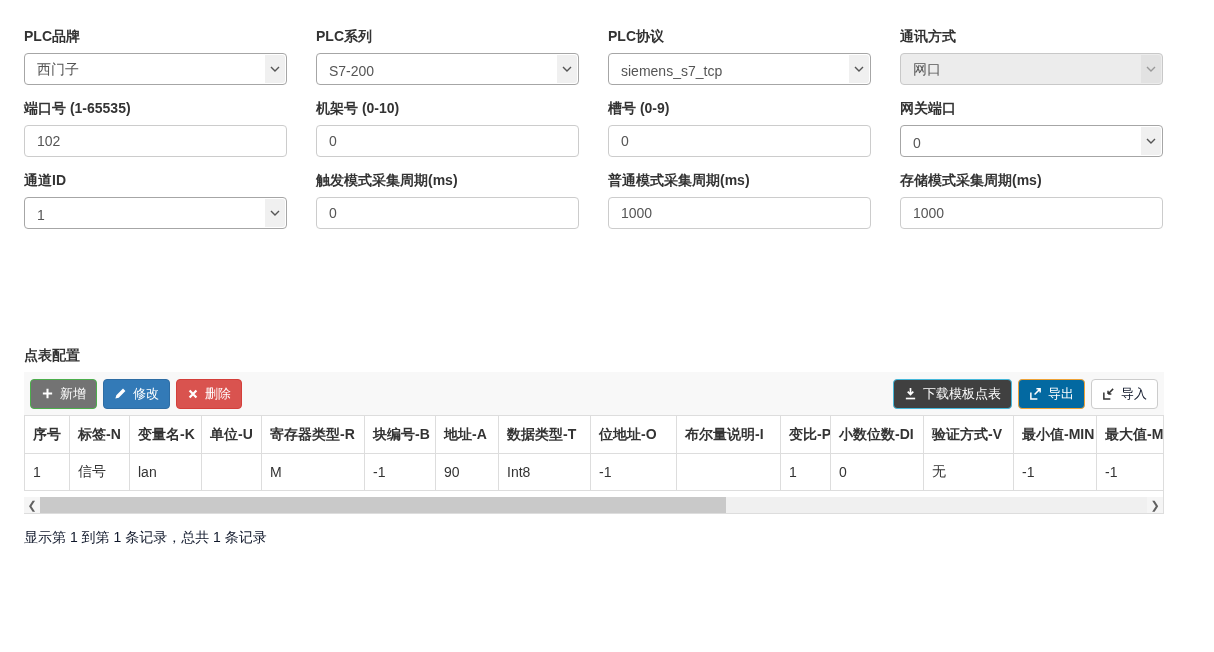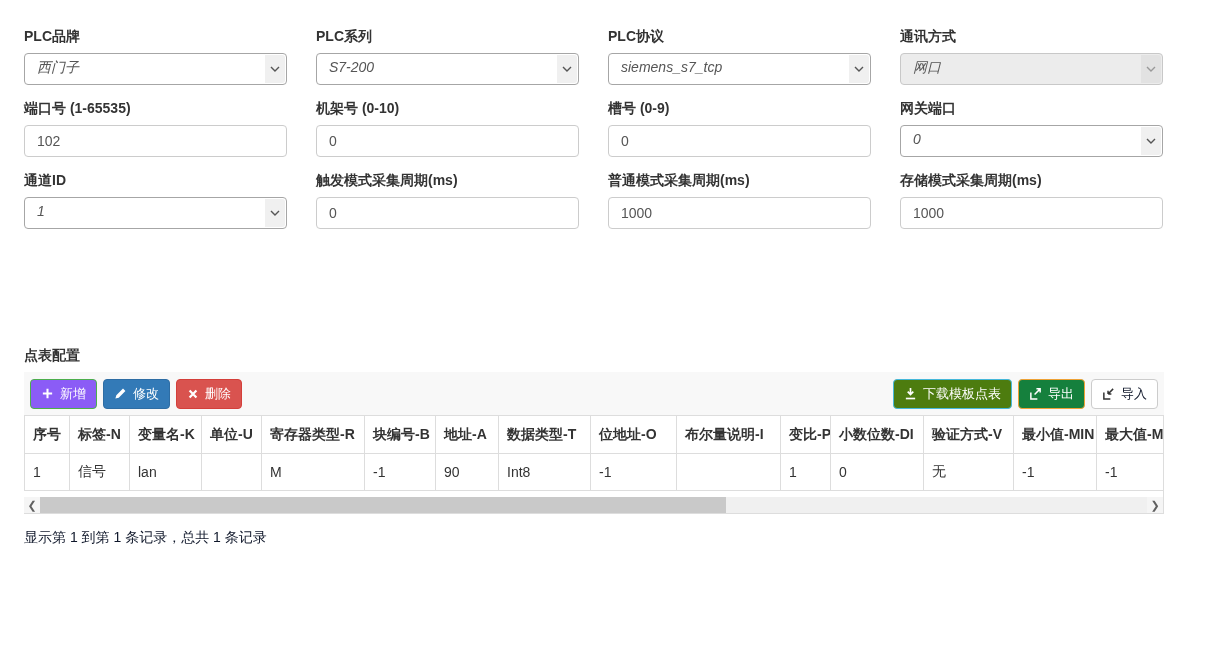--- a/index.html
+++ b/index.html
@@ -7,38 +7,38 @@
     font-family:"Liberation Sans","DejaVu Sans",sans-serif; color:#333; }
   .page { position:relative; width:1214px; height:548px; overflow:hidden; }
 
   
   .form-grid { position:absolute; left:24px; top:28px; width:1140px;
     display:grid; grid-template-columns:repeat(4,263px); column-gap:29px; row-gap:15px; }
   .form-group label { display:block; font-size:14px; font-weight:bold; color:#333; margin-bottom:7px; }
   .ctl { width:100%; height:32px; border:1px solid #ccc; border-radius:4px;
     font-size:14px; color:#555; padding:5px 12px; background:#fff;
     font-family:"Liberation Sans","DejaVu Sans",sans-serif; }
-  .sel { position:relative; border-color:#a6a6a6; display:flex; align-items:flex-start; padding-right:26px; cursor:default;font-style:italic; }
+  .sel { position:relative; border-color:#a6a6a6; display:flex; align-items:flex-end; padding-right:26px; cursor:default; }
   .sel .arrow { position:absolute; top:1px; right:1px; bottom:1px; width:20px;
     background:#f0f0f0; border-radius:0 3px 3px 0; display:flex; align-items:center; justify-content:center; }
   .sel.disabled { background:#ececec; border-color:#c8c8c8; color:#555; }
   .sel.disabled .arrow { background:#e2e2e2; }
 
   
   .section-title { position:absolute; left:24px; top:347px; font-size:14px; font-weight:bold; }
   .toolbar { position:absolute; left:24px; top:372px; width:1140px; height:43px;
     background:#f8f8f8; display:flex; align-items:center; padding:0 6px; }
   .btn { display:inline-flex; align-items:center; gap:6px; height:30px; padding:0 10px;
     border-radius:4px; font-size:13px; color:#fff; border:1px solid transparent; cursor:pointer; white-space:nowrap; }
   .btn + .btn { margin-left:6px; }
-  .btn-add    { background:#8b5cf6; border-color:#4cae4c; }
+  .btn-add    { background:#737373; border-color:#4cae4c; }
   .btn-edit   { background:#337ab7; border-color:#2e6da4; }
   .btn-del    { background:#d9534f; border-color:#d43f3a; }
-  .btn-info   { background:#4d7c0f; border-color:#46b8da;text-align:right; }
-  .btn-warn   { background:#15803d; border-color:#eea236; }
+  .btn-info   { background:#404040; border-color:#46b8da;text-align:right; }
+  .btn-warn   { background:#0369a1; border-color:#eea236; }
   .btn-plain  { background:#fff; border-color:#ccc; color:#0f172a; }
   .toolbar .spacer { flex:1; }
   .icon { display:inline-flex; align-items:center; }
 
   .table-wrap { position:absolute; left:24px; top:415px; width:1140px;
     overflow:hidden; border-right:1px solid #ddd; border-bottom:1px solid #ddd; }
   table { border-collapse:collapse; table-layout:fixed; width:1192px; }
   th,td { border:1px solid #ddd; font-size:14px; text-align:left;
     padding:0 8px; overflow:hidden; white-space:nowrap; }
   th { height:38px; font-weight:bold; }

